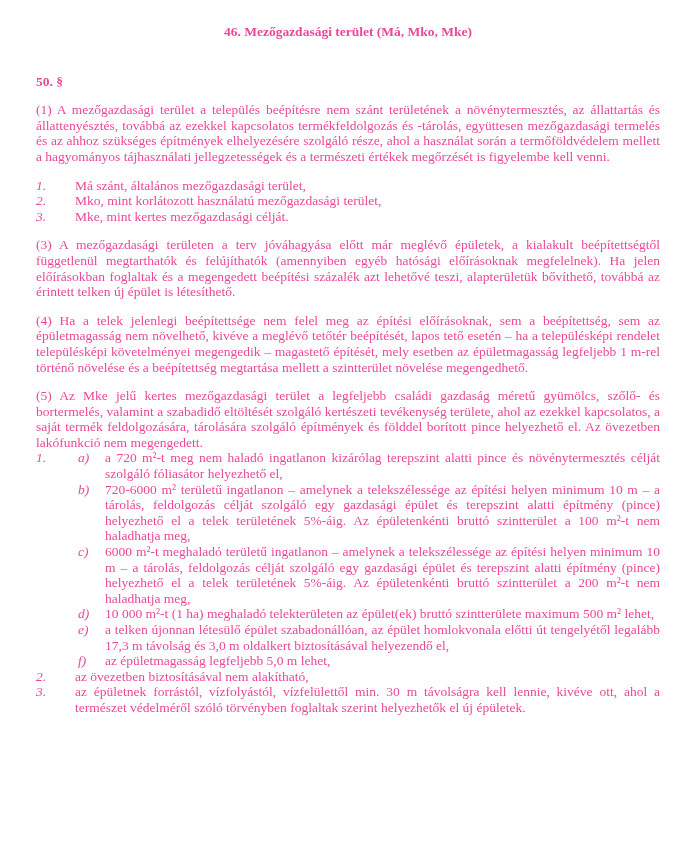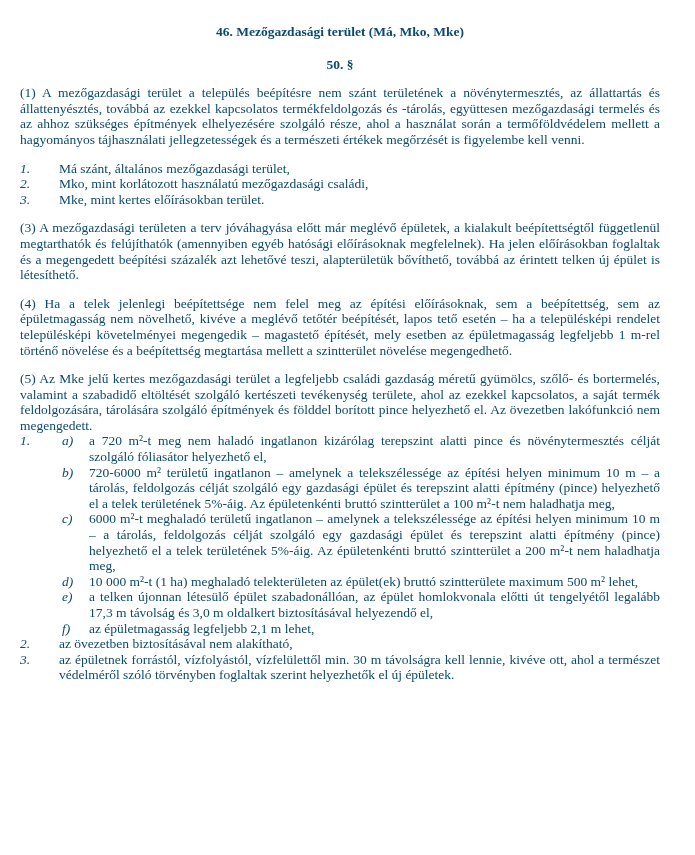--- a/index.html
+++ b/index.html
@@ -6,36 +6,35 @@
     margin: 0;
     padding: 0;
     background: #e8e8e8;
   }
   .page {
     box-sizing: border-box;
     width: 695px;
     height: 855px;
     margin: 0;
     background: #ffffff;
-    color: #0c4a6e;
+    color: #ec4899;
     font-family: "Liberation Serif", "DejaVu Serif", serif;
     font-size: 13.5px;
     line-height: 15.6px;
-    padding: 18px 35px 0 20px;
+    padding: 18px 35px 0 36px;
     overflow: hidden;
   }
   .doc-heading {
     text-align: center;
     font-weight: bold;
     margin-top: 6px;
   }
   .section-mark {
-    text-align: center;
     font-weight: bold;
-    margin-top: 17px;
+    margin-top: 34px;
   }
   .para {
     text-align: justify;
     margin-top: 13px;
   }
   .para.first {
   }
   .num-item {
     display: flex;
     align-items: flex-start;
@@ -73,25 +72,25 @@
 
   <div class="para first">(1) A mezőgazdasági terület a település beépítésre nem szánt területének a növénytermesztés, az állattartás és állattenyésztés, továbbá az ezekkel kapcsolatos termékfeldolgozás és -tárolás, együttesen mezőgazdasági termelés és az ahhoz szükséges építmények elhelyezésére szolgáló része, ahol a használat során a termőföldvédelem mellett a hagyományos tájhasználati jellegzetességek és a természeti értékek megőrzését is figyelembe kell venni.</div>
 
   <div class="para">
     <div class="num-item">
       <span class="num-col">1.</span>
       <span class="num-body">Má szánt, általános mezőgazdasági terület,</span>
     </div>
     <div class="num-item">
       <span class="num-col">2.</span>
-      <span class="num-body">Mko, mint korlátozott használatú mezőgazdasági családi,</span>
+      <span class="num-body">Mko, mint korlátozott használatú mezőgazdasági terület,</span>
     </div>
     <div class="num-item">
       <span class="num-col">3.</span>
-      <span class="num-body">Mke, mint kertes előírásokban terület.</span>
+      <span class="num-body">Mke, mint kertes mezőgazdasági célját.</span>
     </div>
   </div>
 
   <div class="para">(3) A mezőgazdasági területen a terv jóváhagyása előtt már meglévő épületek, a kialakult beépítettségtől függetlenül megtarthatók és felújíthatók (amennyiben egyéb hatósági előírásoknak megfelelnek). Ha jelen előírásokban foglaltak és a megengedett beépítési százalék azt lehetővé teszi, alapterületük bővíthető, továbbá az érintett telken új épület is létesíthető.</div>
 
   <div class="para">(4) Ha a telek jelenlegi beépítettsége nem felel meg az építési előírásoknak, sem a beépítettség, sem az épületmagasság nem növelhető, kivéve a meglévő tetőtér beépítését, lapos tető esetén – ha a településképi rendelet településképi követelményei megengedik – magastető építését, mely esetben az épületmagasság legfeljebb 1 m-rel történő növelése és a beépítettség megtartása mellett a szintterület növelése megengedhető.</div>
 
   <div class="para">
     <div>(5) Az Mke jelű kertes mezőgazdasági terület a legfeljebb családi gazdaság méretű gyümölcs, szőlő- és bortermelés, valamint a szabadidő eltöltését szolgáló kertészeti tevékenység területe, ahol az ezekkel kapcsolatos, a saját termék feldolgozására, tárolására szolgáló építmények és földdel borított pince helyezhető el. Az övezetben lakófunkció nem megengedett.</div>
 
@@ -113,21 +112,21 @@
         <div class="sub-item">
           <span class="sub-col">d)</span>
           <span class="sub-body">10 000 m²-t (1 ha) meghaladó telekterületen az épület(ek) bruttó szintterülete maximum 500 m² lehet,</span>
         </div>
         <div class="sub-item">
           <span class="sub-col">e)</span>
           <span class="sub-body">a telken újonnan létesülő épület szabadonállóan, az épület homlokvonala előtti út tengelyétől legalább 17,3 m távolság és 3,0 m oldalkert biztosításával helyezendő el,</span>
         </div>
         <div class="sub-item">
           <span class="sub-col">f)</span>
-          <span class="sub-body">az épületmagasság legfeljebb 2,1 m lehet,</span>
+          <span class="sub-body">az épületmagasság legfeljebb 5,0 m lehet,</span>
         </div>
       </div>
     </div>
 
     <div class="num-item">
       <span class="num-col">2.</span>
       <span class="num-body">az övezetben biztosításával nem alakítható,</span>
     </div>
     <div class="num-item">
       <span class="num-col">3.</span>

